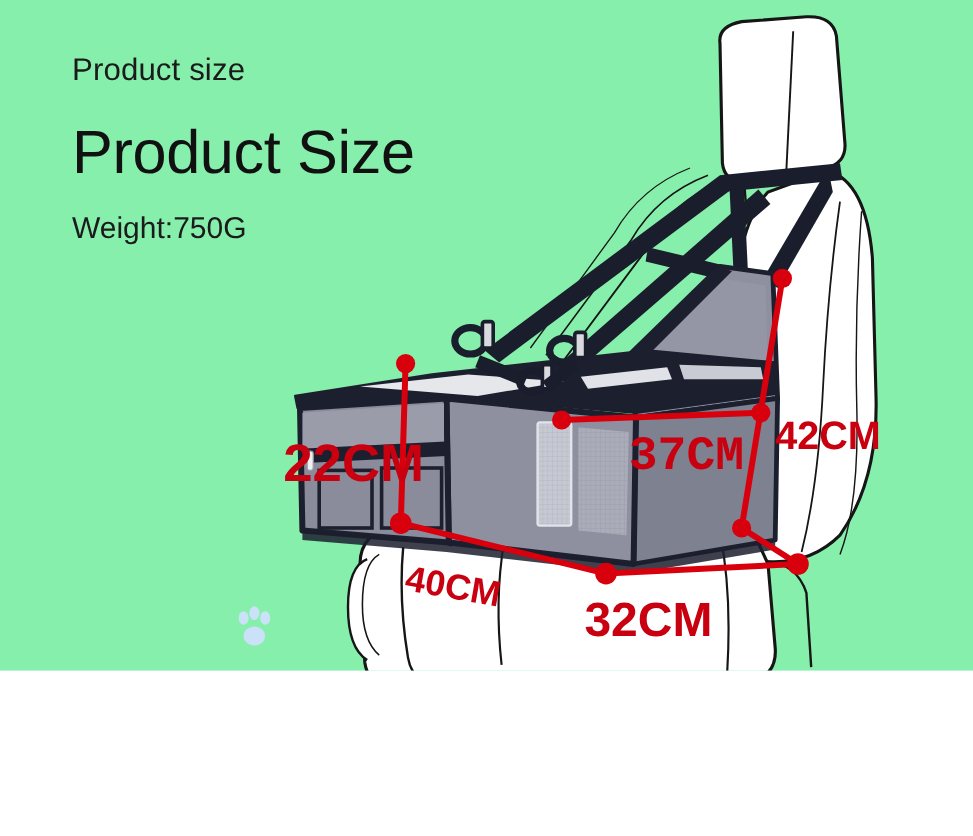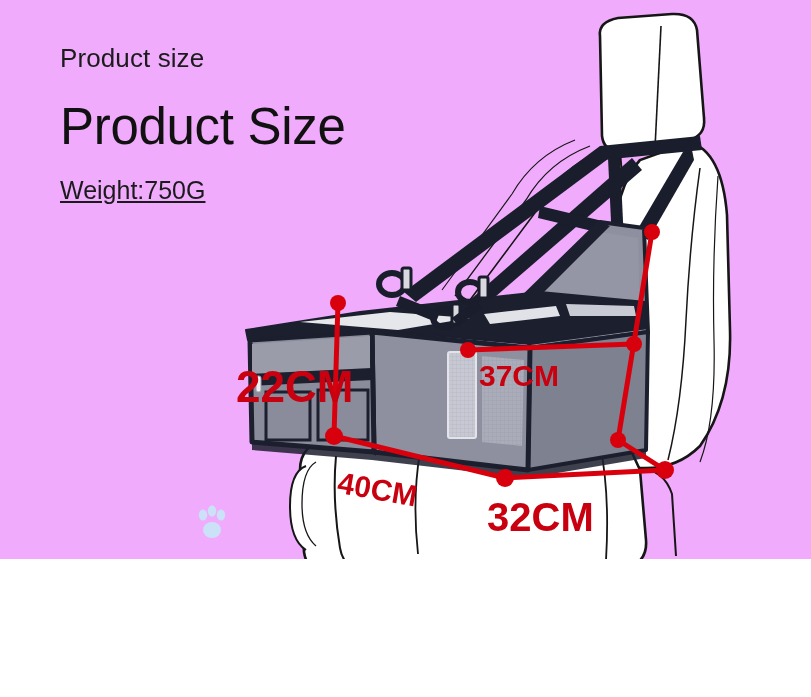--- a/index.html
+++ b/index.html
@@ -7,21 +7,21 @@
     padding: 0;
     background: #ffffff;
   }
   body {
     font-family: "Liberation Sans", sans-serif;
   }
   #page {
     position: relative;
     width: 811px;
     height: 559px;
-    background: #f0abfc;
+    background: #86efac;
     overflow: hidden;
   }
 
   
   #heading-block {
     position: absolute;
     left: 60px;
     top: 44px;
     z-index: 40;
   }
@@ -40,21 +40,20 @@
     line-height: 1.1;
     margin-top: 26px;
     white-space: nowrap;
   }
   #weight-text {
     font-size: 25px;
     color: #1b1b1b;
     line-height: 1.1;
     margin-top: 22px;
     white-space: nowrap;
-    text-decoration: underline;
   }
 
   
   #illustration {
     position: absolute;
     left: 0;
     top: 0;
     width: 811px;
     height: 620px;
     z-index: 10;
@@ -62,21 +61,21 @@
 
   
   .dim-label {
     position: absolute;
     color: #C8000F;
     font-weight: 700;
     white-space: nowrap;
     z-index: 35;
   }
   #dim-22 { left: 236px; top: 362px; font-size: 44px; }
-  #dim-37 { left: 479px; top: 359px; font-size: 30px; }
+  #dim-37 { left: 524px; top: 359px; font-size: 40px; font-family: Liberation Mono, monospace; }
   #dim-42 { left: 646px; top: 344px; font-size: 33px; }
   #dim-40 { left: 341px; top: 466px; font-size: 30px;
             transform: rotate(10deg); transform-origin: left top; }
   #dim-32 { left: 487px; top: 495px; font-size: 40px; }
 
   
   #paw-watermark {
     position: absolute;
     left: 190px;
     top: 503px;
@@ -275,20 +274,21 @@
 
   <svg id="paw-watermark" viewBox="0 0 44 44">
     <ellipse cx="13" cy="12" rx="4.2" ry="5.6" fill="#CBE1F7"></ellipse>
     <ellipse cx="22" cy="8" rx="4.2" ry="5.8" fill="#CBE1F7"></ellipse>
     <ellipse cx="31" cy="12" rx="4.2" ry="5.6" fill="#CBE1F7"></ellipse>
     <ellipse cx="22" cy="27" rx="9" ry="8" fill="#CBE1F7"></ellipse>
   </svg>
 
   <div class="dim-label" id="dim-22">22CM</div>
   <div class="dim-label" id="dim-37">37CM</div>
+  <div class="dim-label" id="dim-42">42CM</div>
   <div class="dim-label" id="dim-40">40CM</div>
   <div class="dim-label" id="dim-32">32CM</div>
 
   <div id="footer-bar"></div>
   <svg id="footer-paw" viewBox="0 0 44 44">
     <ellipse cx="13" cy="12" rx="4.2" ry="5.6" fill="#CBE1F7"></ellipse>
     <ellipse cx="22" cy="8" rx="4.2" ry="5.8" fill="#CBE1F7"></ellipse>
     <ellipse cx="31" cy="12" rx="4.2" ry="5.6" fill="#CBE1F7"></ellipse>
     <ellipse cx="22" cy="27" rx="9" ry="8" fill="#CBE1F7"></ellipse>
   </svg>

